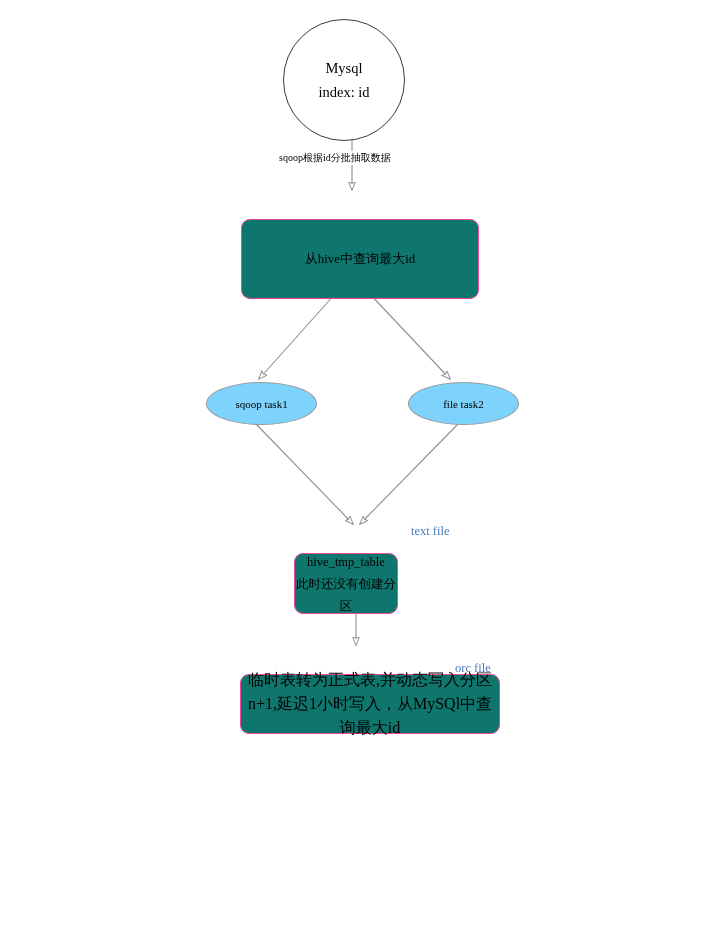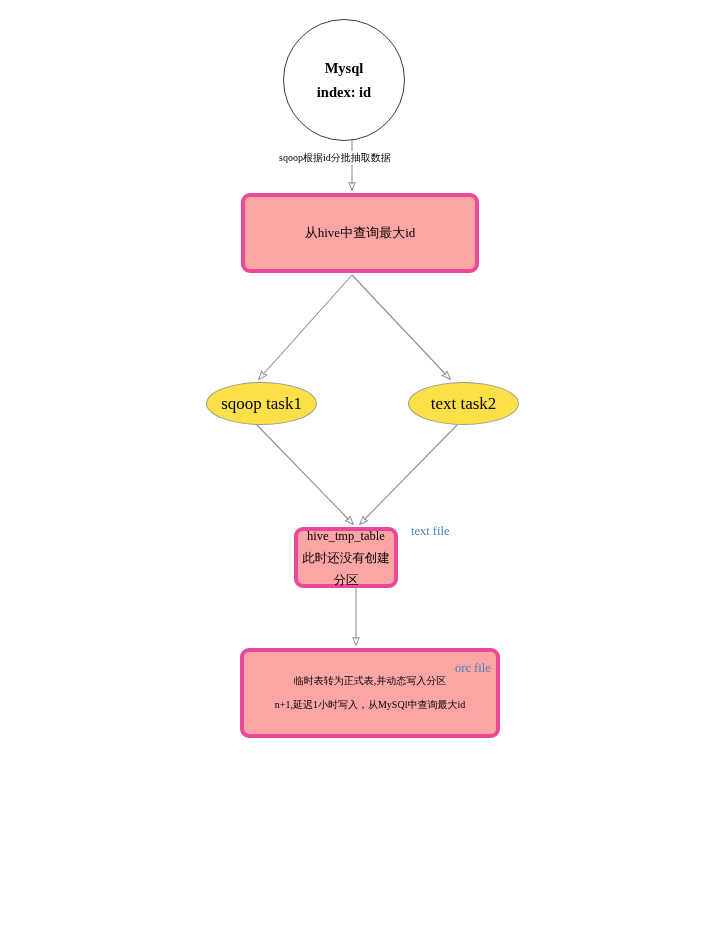--- a/index.html
+++ b/index.html
@@ -42,32 +42,33 @@
 
   
   #node-mysql {
     left: 283px;
     top: 19px;
     width: 122px;
     height: 122px;
     border: 1px solid #3d3d3d;
     border-radius: 50%;
     background: #ffffff;
-    font-weight: bold;
+    font-weight: normal;
     font-size: 14.5px;
     line-height: 24px;
     z-index: 3;
   }
 
   
   .proc-box {
-    background: #fca5a5;
-    border: 4px solid #ec4899;
+    background: #0f766e;
+    border: 1px solid #ec4899;
     border-radius: 9px;
     z-index: 3;
+    margin-top: 26px;
   }
   #node-query {
     left: 241px;
     top: 193px;
     width: 238px;
     height: 80px;
     font-size: 13px;
     line-height: 24px;
   }
   #node-tmp-table {
@@ -75,36 +76,36 @@
     top: 527px;
     width: 104px;
     height: 61px;
     font-size: 12.5px;
     line-height: 22px;
   }
   #node-final-table {
     left: 240px;
     top: 648px;
     width: 260px;
-    height: 90px;
-    font-size: 10px;
+    height: 60px;
+    font-size: 16px;
     line-height: 24px;
     padding: 0 4px;
   }
   #node-final-table .line {
     display: block;
     width: 100%;
   }
 
   
   .task-ellipse {
-    background: #fde047;
+    background: #7dd3fc;
     border: 1px solid #9a9a9a;
     border-radius: 50%;
-    font-size: 17px;
+    font-size: 11px;
     z-index: 3;
   }
   #node-task1 {
     left: 206px;
     top: 382px;
     width: 111px;
     height: 43px;
   }
   #node-task2 {
     left: 408px;
@@ -177,21 +178,21 @@
 
   <div class="node proc-box" id="node-query">
     <span>从hive中查询最大id</span>
   </div>
 
   <div class="node task-ellipse" id="node-task1">
     <span>sqoop task1</span>
   </div>
 
   <div class="node task-ellipse" id="node-task2">
-    <span>text task2</span>
+    <span>file task2</span>
   </div>
 
   <div class="edge-label file-format-label" id="label-text-file">text file</div>
 
   <div class="node proc-box" id="node-tmp-table">
     <span>hive_tmp_table</span>
     <span>此时还没有创建分区</span>
   </div>
 
   <div class="edge-label file-format-label" id="label-orc-file">orc file</div>

